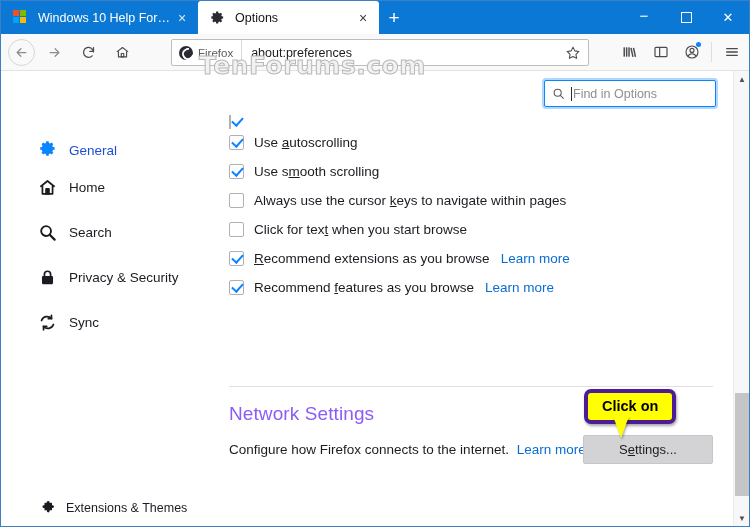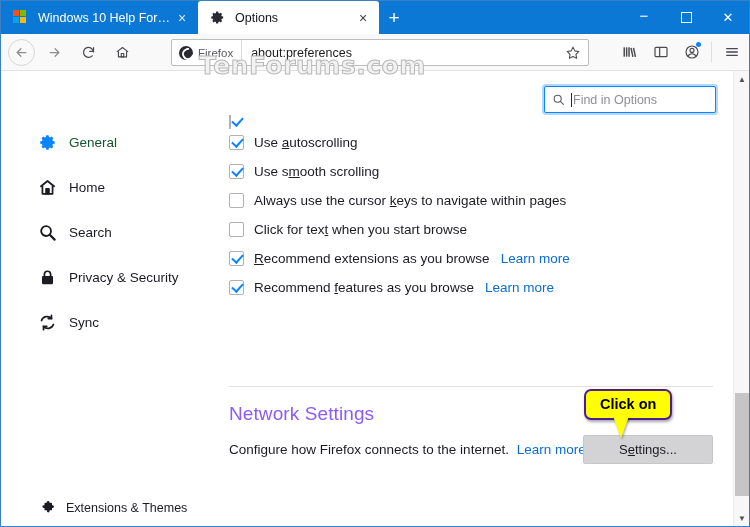--- a/index.html
+++ b/index.html
@@ -144,21 +144,21 @@
     pointer-events: none;
     z-index: 40;
   }
 
   
   .page {
     position: absolute; left: 0; top: 70px; width: 748px; height: 455px;
     background: #ffffff; overflow: hidden;
   }
   .searchwrap {
-    position: absolute; right: 33px; top: 15px;
+    position: absolute; right: 33px; top: 9px;
   }
   .searchbox {
     width: 172px; height: 27px;
     border: 1px solid #0a84ff; border-radius: 2px;
     background: #fff;
     box-shadow: 0 0 0 2px rgba(10,132,255,0.32);
     display: flex; align-items: center; padding: 0 7px;
   }
   .search-icon { color: #5b5b60; margin-right: 5px;
                  display: flex; align-items: center; }
@@ -174,21 +174,21 @@
   .side-item {
     display: flex; align-items: center;
     height: 31px; padding-left: 36px; margin-bottom: 14px;
     font-size: 13.5px; color: #1c1b22;
   }
   .side-item .sicon {
     width: 20px; height: 20px; margin-right: 12px; flex: none;
     display: flex; align-items: center; justify-content: center;
     color: #1c1b22;
   }
-  .side-item.selected { color: #14532d; }
+  .side-item.selected { color: #1d4ed8; align-items: flex-end; }
   .side-item.selected .sicon { color: #0a84ff; }
   .side-bottom {
     position: absolute; left: 0; top: 368px; width: 212px;
   }
   .side-bottom .side-item {
     font-size: 12.5px; height: 26px; margin-bottom: 9px; padding-left: 38px;
   }
   .side-bottom .sicon { width: 17px; height: 17px; margin-right: 10px; }
 
   
@@ -244,21 +244,21 @@
   
   .callout {
     position: absolute; left: 583px; top: 388px;
     z-index: 50;
   }
   .callout-body {
     background: #ffff00; color: #000;
     font-size: 14.5px; font-weight: 700;
     padding: 5px 14px 6px;
     border-radius: 7px;
-    border: 2px solid #4c1d95;
+    border: 4px solid #4c1d95;
     box-shadow: 1px 2px 3px rgba(0,0,0,0.35);
   }
   .callout-tail {
     position: absolute; left: 29px; top: 27px;
     width: 0; height: 0;
     border-left: 8px solid transparent;
     border-right: 8px solid transparent;
     border-top: 22px solid #ffff00;
     filter: drop-shadow(1px 2px 1px rgba(0,0,0,0.3));
   }

